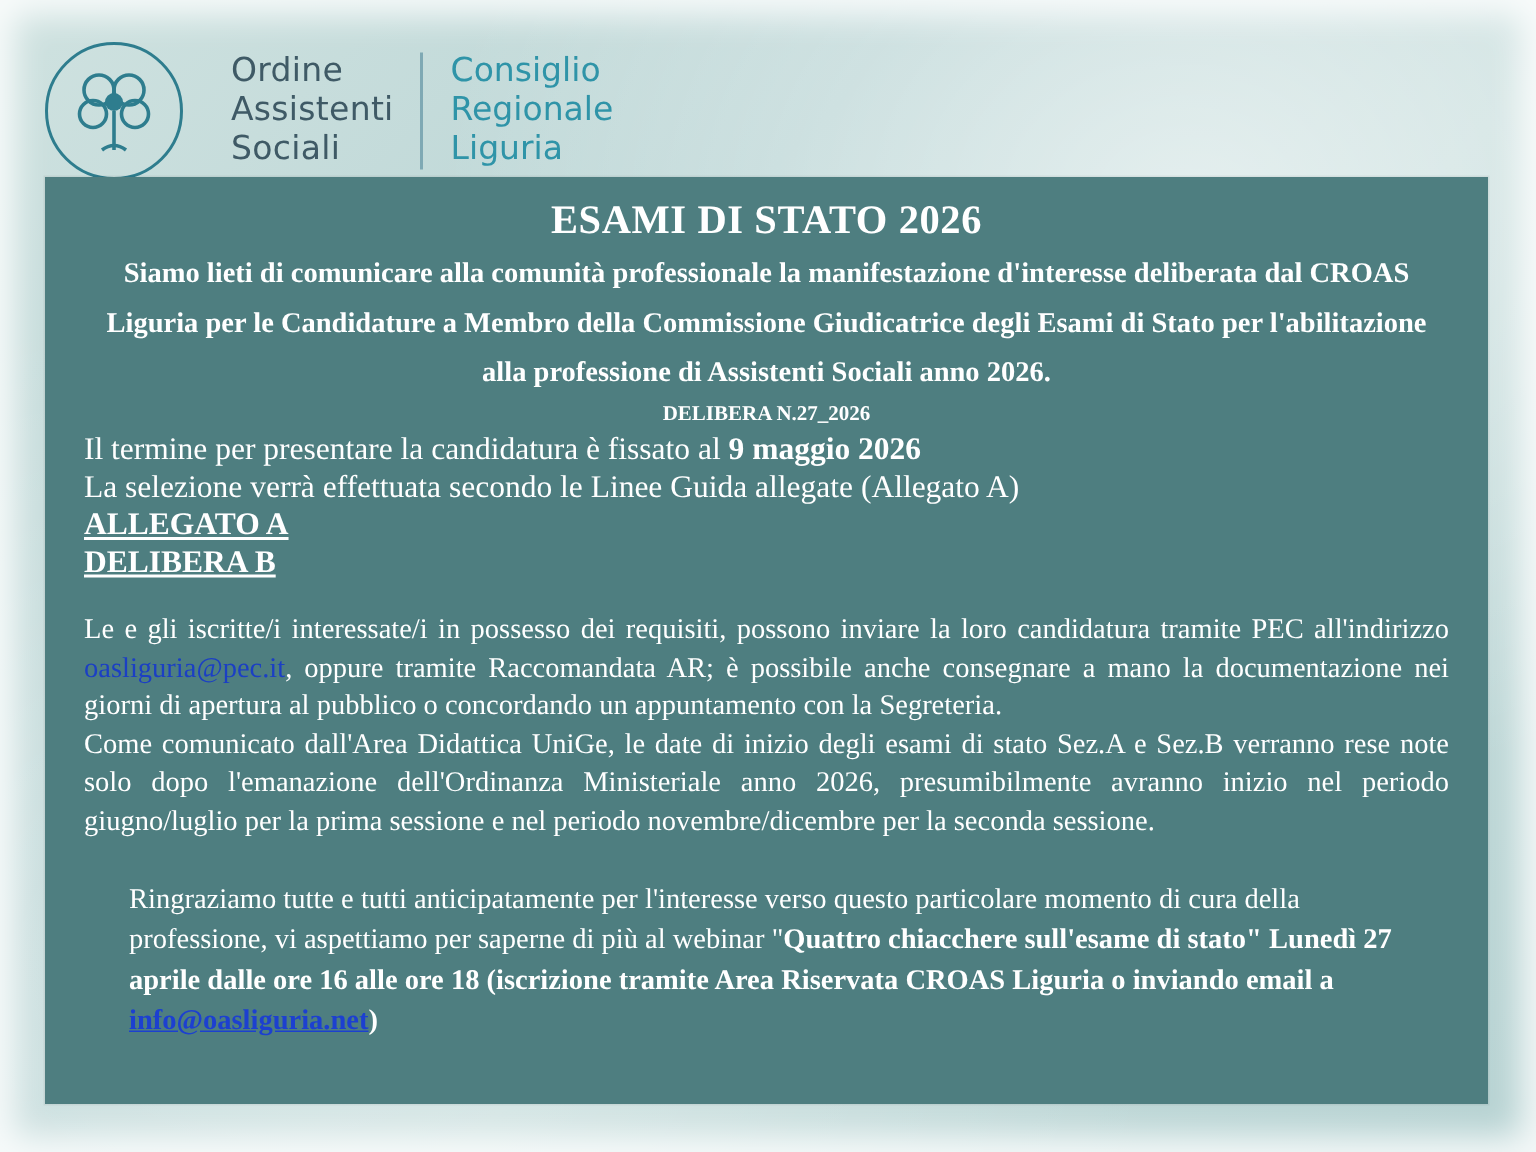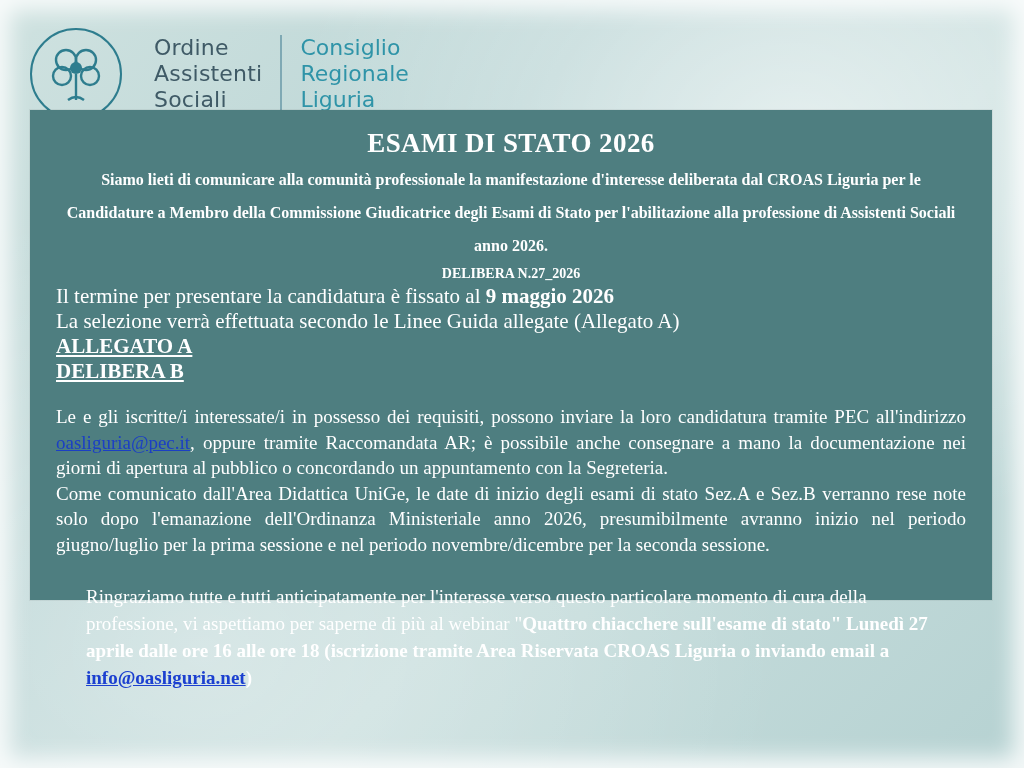--- a/index.html
+++ b/index.html
@@ -83,41 +83,41 @@
     font-family: "DejaVu Sans", sans-serif;
     color: #2f94a8;
     font-size: 22px;
     line-height: 26px;
   }
 
   
   .panel {
     position: absolute;
     left: 10px;
-    top: 92px;
+    top: 100px;
     width: 962px;
-    height: 490px;
+    height: 618px;
     background: #4e7e80;
     color: #ffffff;
     box-sizing: border-box;
-    padding: 16px 26px 10px 26px;
+    padding: 11px 26px 10px 26px;
     box-shadow: 0 0 0 1px rgba(0,0,0,0.05);
   }
 
   .t-center { text-align: center; }
   .t-just  { text-align: justify; }
 
   .title {
     font-size: 27px;
     font-weight: bold;
     letter-spacing: 0.4px;
     margin: 2px 0 2px 0;
   }
   .lede {
-    font-size: 16px;
+    font-size: 19px;
     font-weight: bold;
     line-height: 33px;
     margin: 4px 6px;
   }
   .delibera {
     font-size: 14px;
     font-weight: bold;
     margin-top: 4px;
     margin-bottom: 2px;
   }
@@ -131,21 +131,20 @@
 
   .link {
     color: #ffffff;
     text-decoration: underline;
     font-weight: bold;
     cursor: pointer;
     text-align: right;
   }
   .link-blue {
     color: #1b3fc4;
-    text-decoration: underline;
     cursor: pointer;
   }
   .link-blue2 {
     color: #1c40d0;
     text-decoration: underline;
     cursor: pointer;
     font-weight: bold;
   }
   .gap-md { height: 20px; }
   .gap-lg { height: 26px; }

